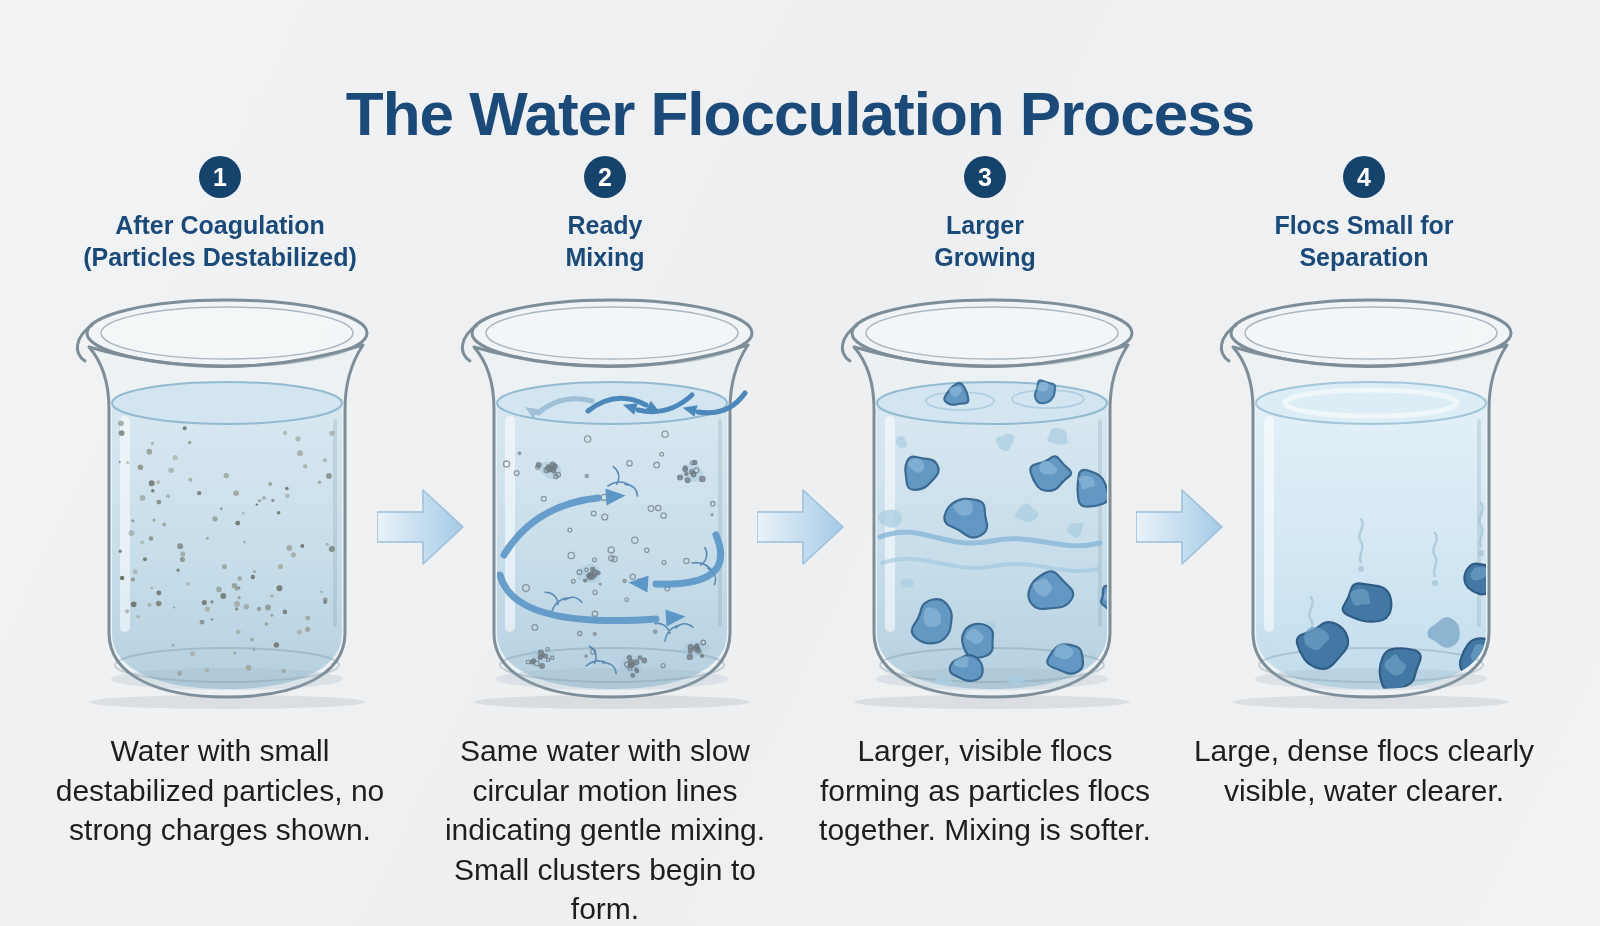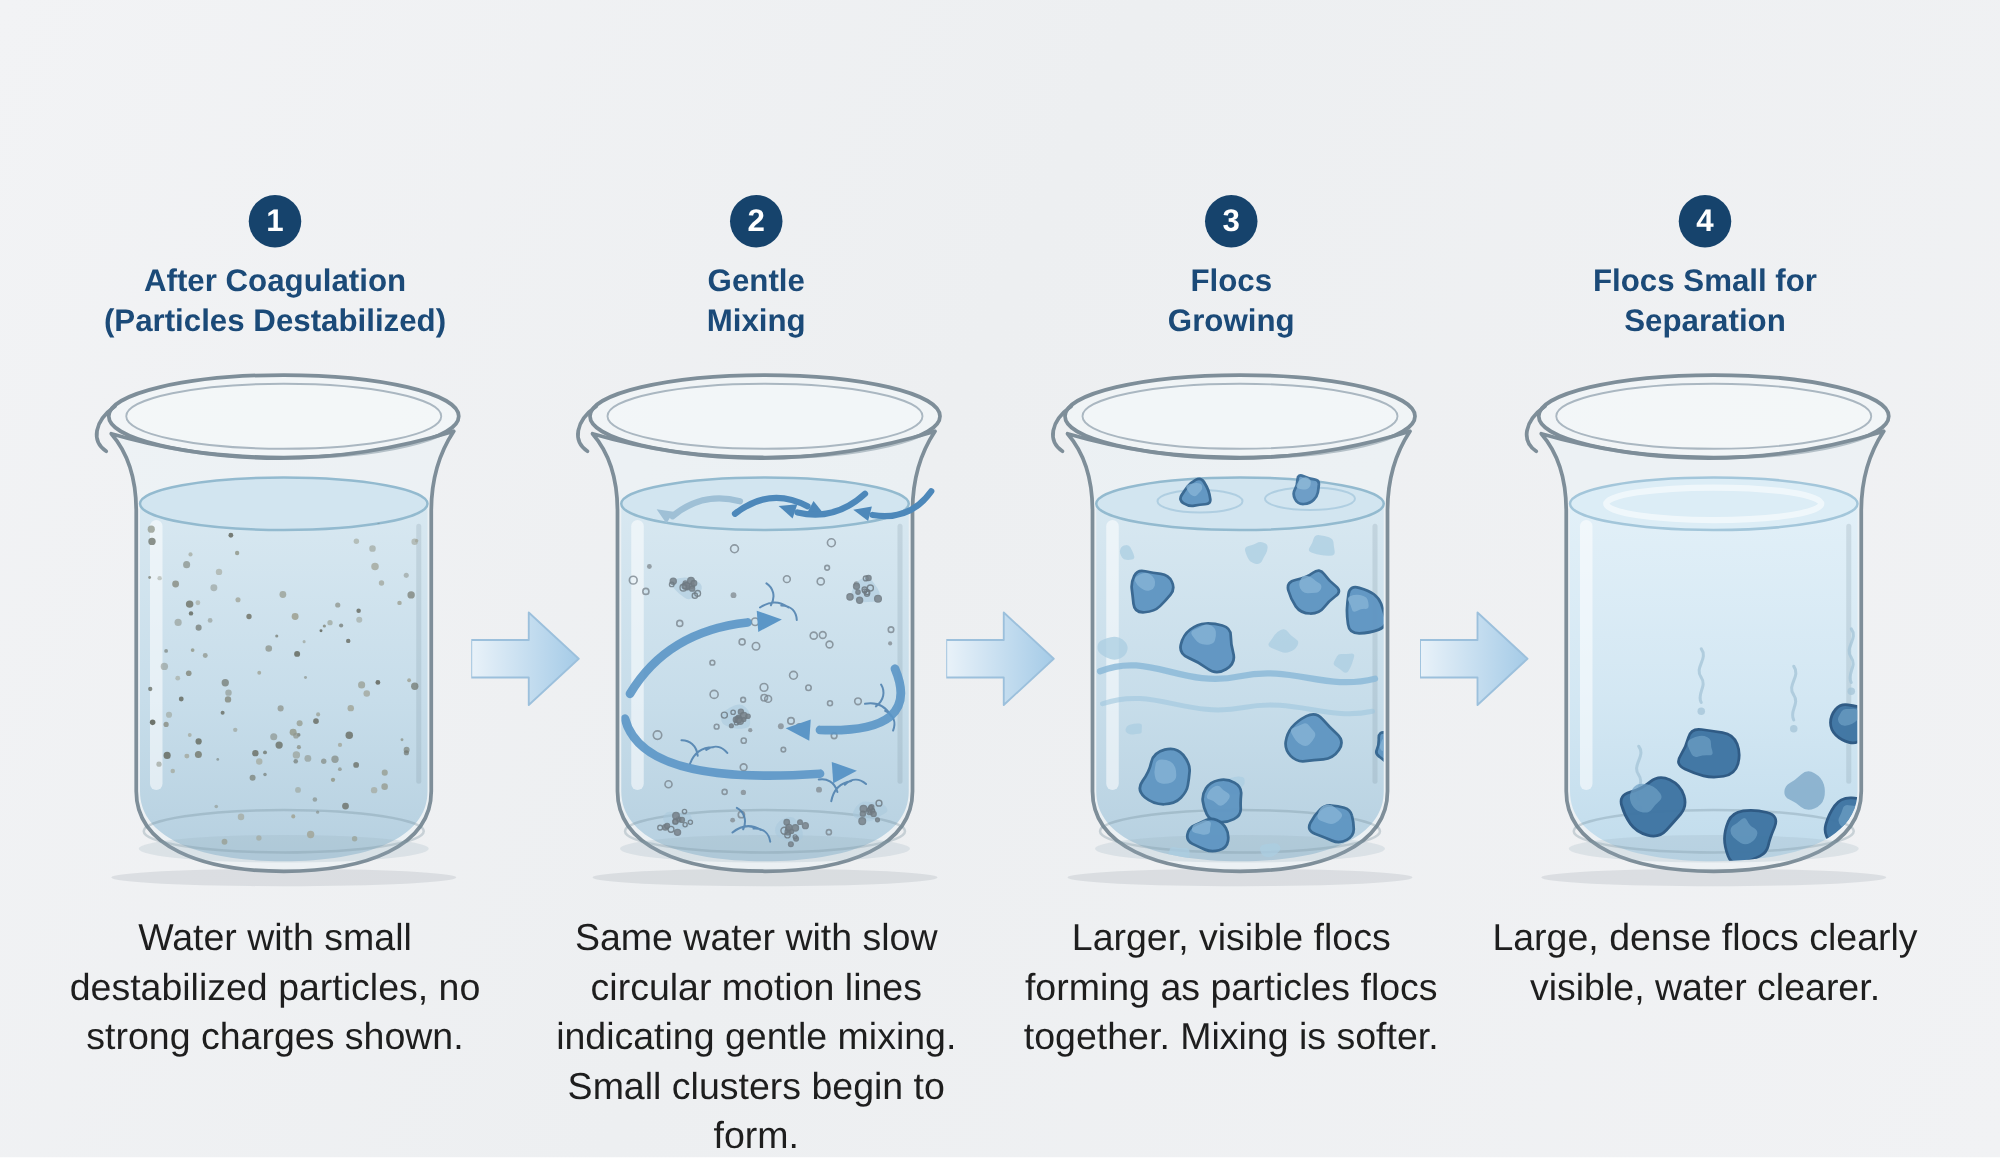--- a/index.html
+++ b/index.html
@@ -32,20 +32,21 @@
 
   <svg class="defs-holder" aria-hidden="true">
     <defs>
       <linearGradient id="agrad" x1="0" y1="0" x2="1" y2="0">
         <stop offset="0%" stop-color="#e9f2f9"></stop>
         <stop offset="100%" stop-color="#a5cbe7"></stop>
       </linearGradient>
     </defs>
   </svg>
 
+  <h1 class="main-title">The Water Flocculation Process</h1>
 
   <div class="stage" id="col1">
     <div class="badge">1</div>
     <div class="stage-title">
       <span>After Coagulation</span><br>
       <span>(Particles Destabilized)</span>
     </div>
     <div class="beaker-box"><svg viewBox="0 0 330 430" width="100%" height="100%">
           <defs>
             <linearGradient id="wg0" x1="0" y1="0" x2="0" y2="1">
@@ -194,21 +195,21 @@
 
   <div class="flow-arrow" style="left:377px">
     <svg viewBox="0 0 88 98" width="88" height="98">
       <polygon points="0,34 46,34 46,12 86,49 46,86 46,64 0,64" fill="url(#agrad)" stroke="#9cc0dc" stroke-width="1.5" stroke-linejoin="round"></polygon>
     </svg>
   </div>
 
   <div class="stage" id="col2">
     <div class="badge">2</div>
     <div class="stage-title">
-      <span>Gentle</span><br>
+      <span>Ready</span><br>
       <span>Mixing</span>
     </div>
     <div class="beaker-box"><svg viewBox="0 0 330 430" width="100%" height="100%">
           <defs>
             <linearGradient id="wg1" x1="0" y1="0" x2="0" y2="1">
               <stop offset="0%" stop-color="#d8e8f1"></stop>
               <stop offset="55%" stop-color="#c7ddea"></stop>
               <stop offset="100%" stop-color="#b6d0e0"></stop>
             </linearGradient>
             <clipPath id="wclip1">
@@ -384,21 +385,21 @@
 
   <div class="flow-arrow" style="left:757px">
     <svg viewBox="0 0 88 98" width="88" height="98">
       <polygon points="0,34 46,34 46,12 86,49 46,86 46,64 0,64" fill="url(#agrad)" stroke="#9cc0dc" stroke-width="1.5" stroke-linejoin="round"></polygon>
     </svg>
   </div>
 
   <div class="stage" id="col3">
     <div class="badge">3</div>
     <div class="stage-title">
-      <span>Flocs</span><br>
+      <span>Larger</span><br>
       <span>Growing</span>
     </div>
     <div class="beaker-box"><svg viewBox="0 0 330 430" width="100%" height="100%">
           <defs>
             <linearGradient id="wg2" x1="0" y1="0" x2="0" y2="1">
               <stop offset="0%" stop-color="#d8e8f1"></stop>
               <stop offset="55%" stop-color="#c7ddea"></stop>
               <stop offset="100%" stop-color="#b6d0e0"></stop>
             </linearGradient>
             <clipPath id="wclip2">

